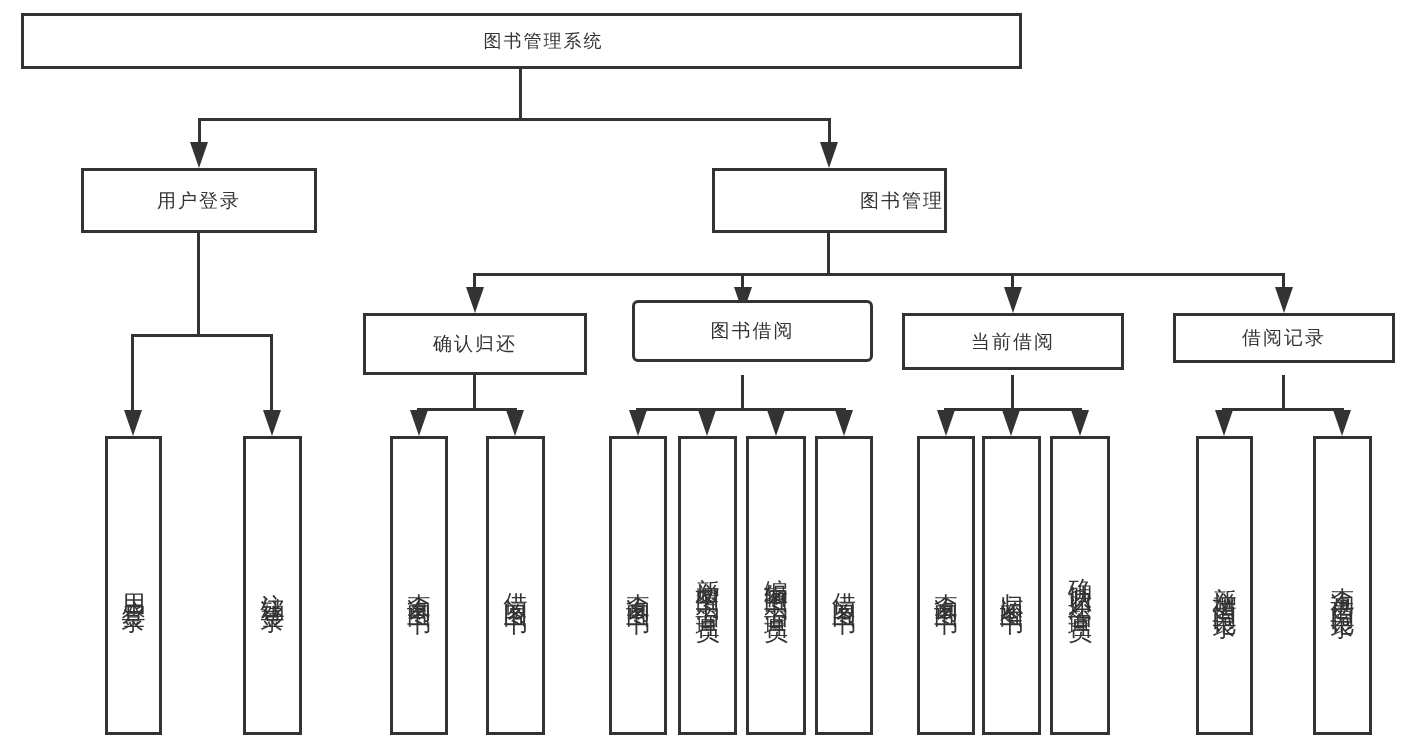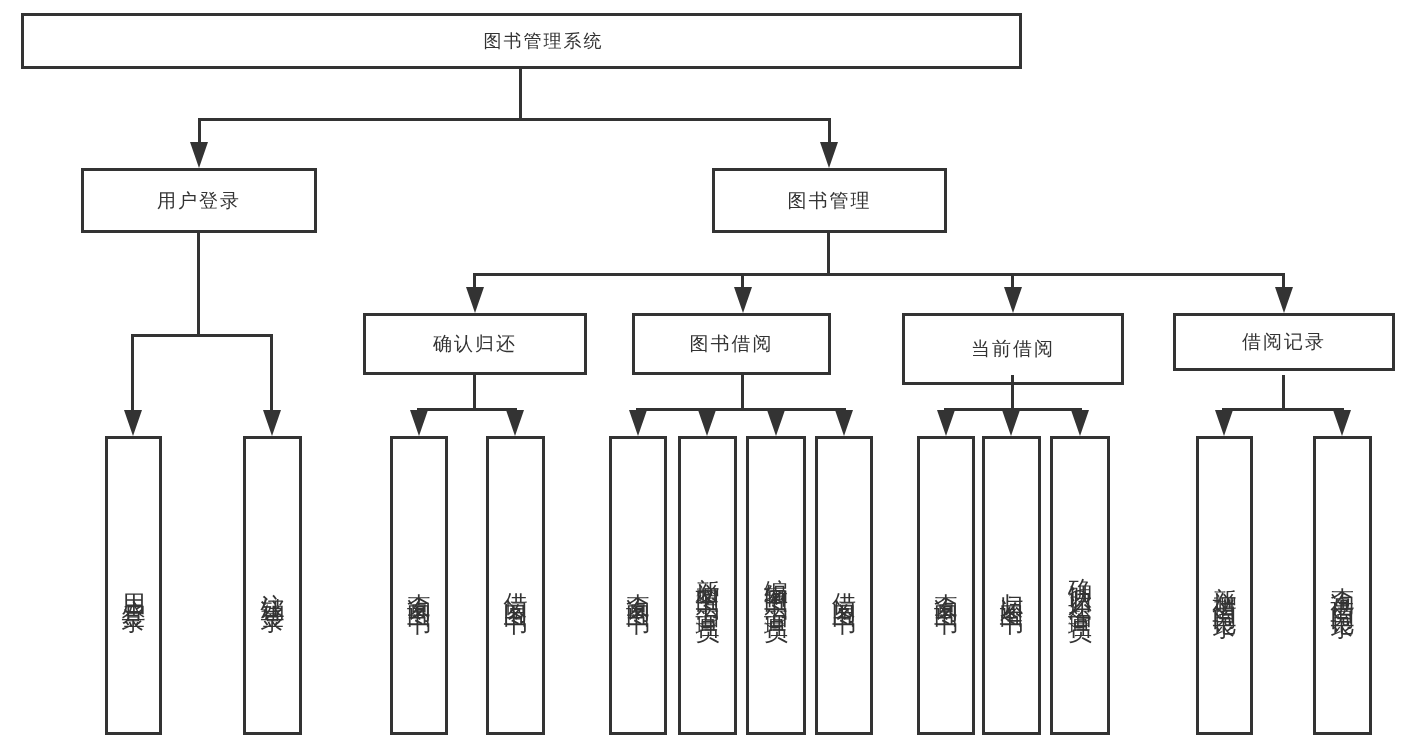--- a/index.html
+++ b/index.html
@@ -61,21 +61,21 @@
   <div class="ln" style="left:519px;top:69px;width:3px;height:49px;"></div>
   <div class="ln" style="left:198px;top:118px;width:633px;height:3px;"></div>
   <div class="ln" style="left:198px;top:121px;width:3px;height:21px;"></div>
   <div class="ln" style="left:828px;top:121px;width:3px;height:21px;"></div>
   <div class="arr" style="left:190px;top:142px;"></div>
   <div class="arr" style="left:820px;top:142px;"></div>
 
   <div class="box hbox" style="left:81px;top:168px;width:236px;height:65px;">
     <span>用户登录</span>
   </div>
-  <div class="box hbox" style="left:712px;top:168px;width:235px;height:65px;">
+  <div class="box hbox" style="left:712px;top:168px;width:235px;height:65px;justify-content:flex-end;">
     <span>图书管理</span>
   </div>
 
   <div class="ln" style="left:197px;top:233px;width:3px;height:101px;"></div>
   <div class="ln" style="left:131px;top:334px;width:142px;height:3px;"></div>
   <div class="ln" style="left:131px;top:337px;width:3px;height:73px;"></div>
   <div class="ln" style="left:270px;top:337px;width:3px;height:73px;"></div>
   <div class="arr" style="left:124px;top:410px;"></div>
   <div class="arr" style="left:263px;top:410px;"></div>
 
@@ -86,27 +86,27 @@
   <div class="ln" style="left:1011px;top:276px;width:3px;height:11px;"></div>
   <div class="ln" style="left:1282px;top:276px;width:3px;height:11px;"></div>
   <div class="arr" style="left:466px;top:287px;"></div>
   <div class="arr" style="left:734px;top:287px;"></div>
   <div class="arr" style="left:1004px;top:287px;"></div>
   <div class="arr" style="left:1275px;top:287px;"></div>
 
   <div class="box hbox" style="left:363px;top:313px;width:224px;height:62px;">
     <span>确认归还</span>
   </div>
-  <div class="box hbox" style="left:632px;top:313px;width:199px;height:62px;">
+  <div class="box hbox" style="left:632px;top:300px;width:241px;height:62px;border-radius:6px;">
     <span>图书借阅</span>
   </div>
-  <div class="box hbox" style="left:902px;top:313px;width:222px;height:72px;">
+  <div class="box hbox" style="left:902px;top:313px;width:222px;height:57px;">
     <span>当前借阅</span>
   </div>
-  <div class="box hbox" style="left:1173px;top:313px;width:222px;height:58px;">
+  <div class="box hbox" style="left:1173px;top:313px;width:222px;height:50px;">
     <span>借阅记录</span>
   </div>
 
   <div class="ln" style="left:473px;top:375px;width:3px;height:33px;"></div>
   <div class="ln" style="left:417px;top:408px;width:100px;height:3px;"></div>
   <div class="arr" style="left:410px;top:410px;"></div>
   <div class="arr" style="left:506px;top:410px;"></div>
 
   <div class="ln" style="left:741px;top:375px;width:3px;height:33px;"></div>
   <div class="ln" style="left:636px;top:408px;width:210px;height:3px;"></div>

